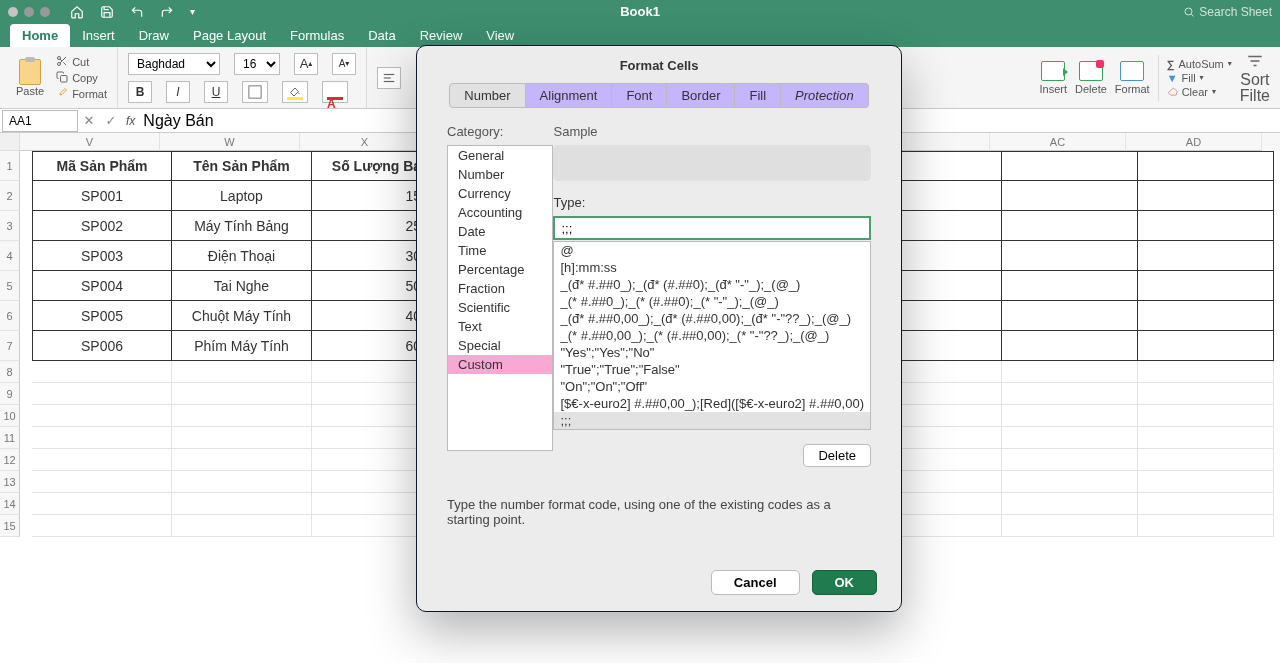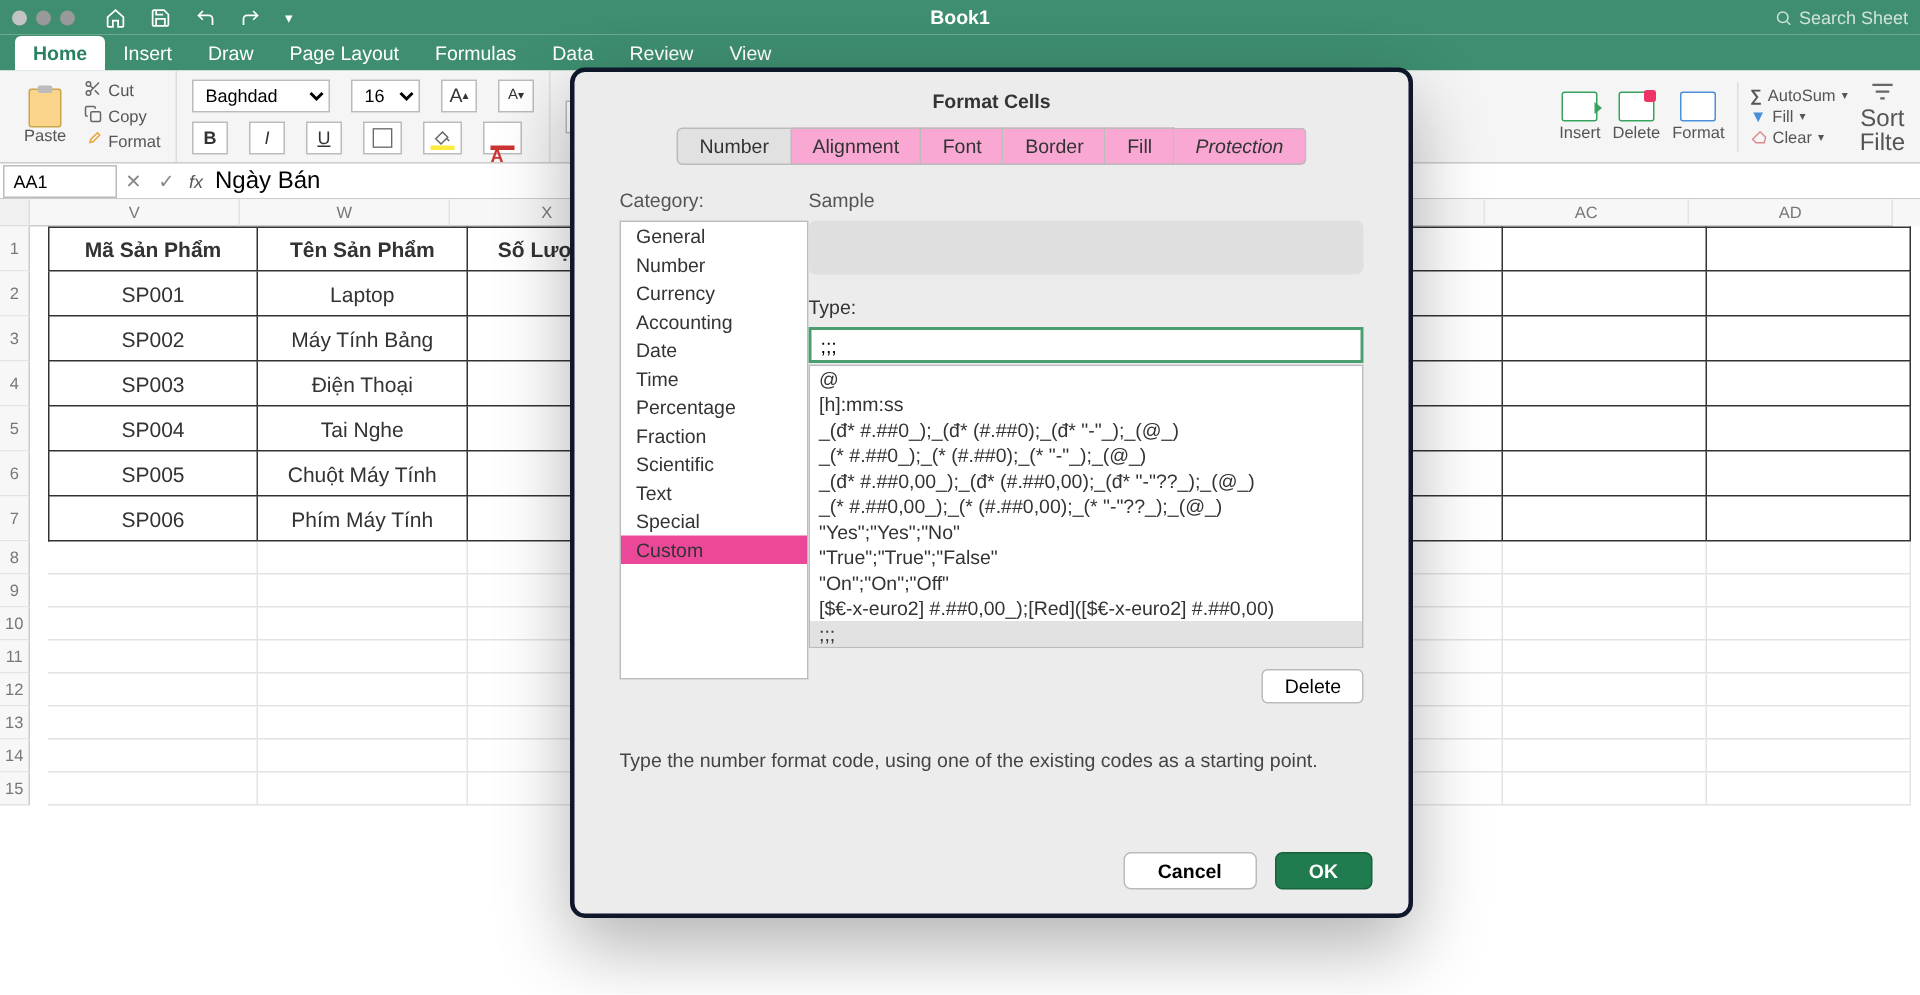--- a/index.html
+++ b/index.html
@@ -75,33 +75,33 @@
   .tbody .cell{border-bottom:1px solid #333;border-right:1px solid #333;}
   .tbody .cell:first-child{border-left:1px solid #333;}
 
   .colV{width:140px;}
   .colW{width:140px;}
   .colX{width:130px;}
   .colAC{width:136px;}
   .colAD{width:136px;}
 
   
-  .dialog{position:absolute;top:45px;left:380px;width:562px;height:567px;background:#ececec;border-radius:10px;box-shadow:0 20px 50px rgba(0,0,0,0.3);padding:0;border:3px solid #0f172a;}
+  .dialog{position:absolute;top:45px;left:416px;width:486px;height:567px;background:#ececec;border-radius:10px;box-shadow:0 20px 50px rgba(0,0,0,0.3);padding:0;border:1px solid #0f172a;}
   .dlg-title{font-weight:700;font-size:13px;text-align:center;padding:12px 0 10px;}
   .dlg-tabs{display:flex;justify-content:center;margin-bottom:16px;}
-  .dlg-tabs .dtab{padding:4px 14px;font-size:13px;border:1px solid #bbb;background:#f9a8d4;cursor:pointer;border-left:none;}
+  .dlg-tabs .dtab{padding:4px 14px;font-size:13px;border:1px solid #bbb;background:#c4b5fd;cursor:pointer;border-left:none;}
   .dlg-tabs .dtab:first-child{border-radius:4px 0 0 4px;border-left:1px solid #bbb;}
   .dlg-tabs .dtab:last-child{border-radius:0 4px 4px 0;font-style:italic;}
   .dlg-tabs .dtab.active{background:#e1e1e1;}
   .dlg-body{display:flex;padding:0 30px;}
   .cat-col{width:126px;}
   .cat-label{font-size:13px;color:#555;margin-bottom:6px;}
   .cat-list{background:#fff;border:1px solid #bbb;height:306px;font-size:13px;}
   .cat-item{padding:2px 10px;cursor:pointer;}
-  .cat-item.sel{background:#ec4899;}
+  .cat-item.sel{background:#f9a8d4;}
   .main-col{flex:1;}
   .sample-box{height:36px;background:#dfdfdf;border-radius:5px;margin-top:0;margin-bottom:14px;}
   .type-label{font-size:13px;margin-bottom:6px;}
   .type-input{width:100%;height:24px;border:2px solid #4a9e70;padding:2px 6px;font-size:13px;background:#fff;}
   .type-list{background:#fff;border:1px solid #bbb;font-size:13px;margin-top:1px;}
   .type-list .ti{padding:1px 6px;cursor:pointer; white-space:nowrap; overflow:hidden;}
   .type-list .ti.sel{background:#e2e2e2;}
   .del-btn{float:right;margin-top:14px;padding:3px 14px;font-size:13px;background:#fff;border:1px solid #bbb;border-radius:4px;cursor:pointer;}
   .dlg-help{clear:both;padding:30px 30px 0;font-size:13px;color:#444;}
   .dlg-foot{position:absolute;bottom:16px;right:24px;display:flex;gap:12px;}

